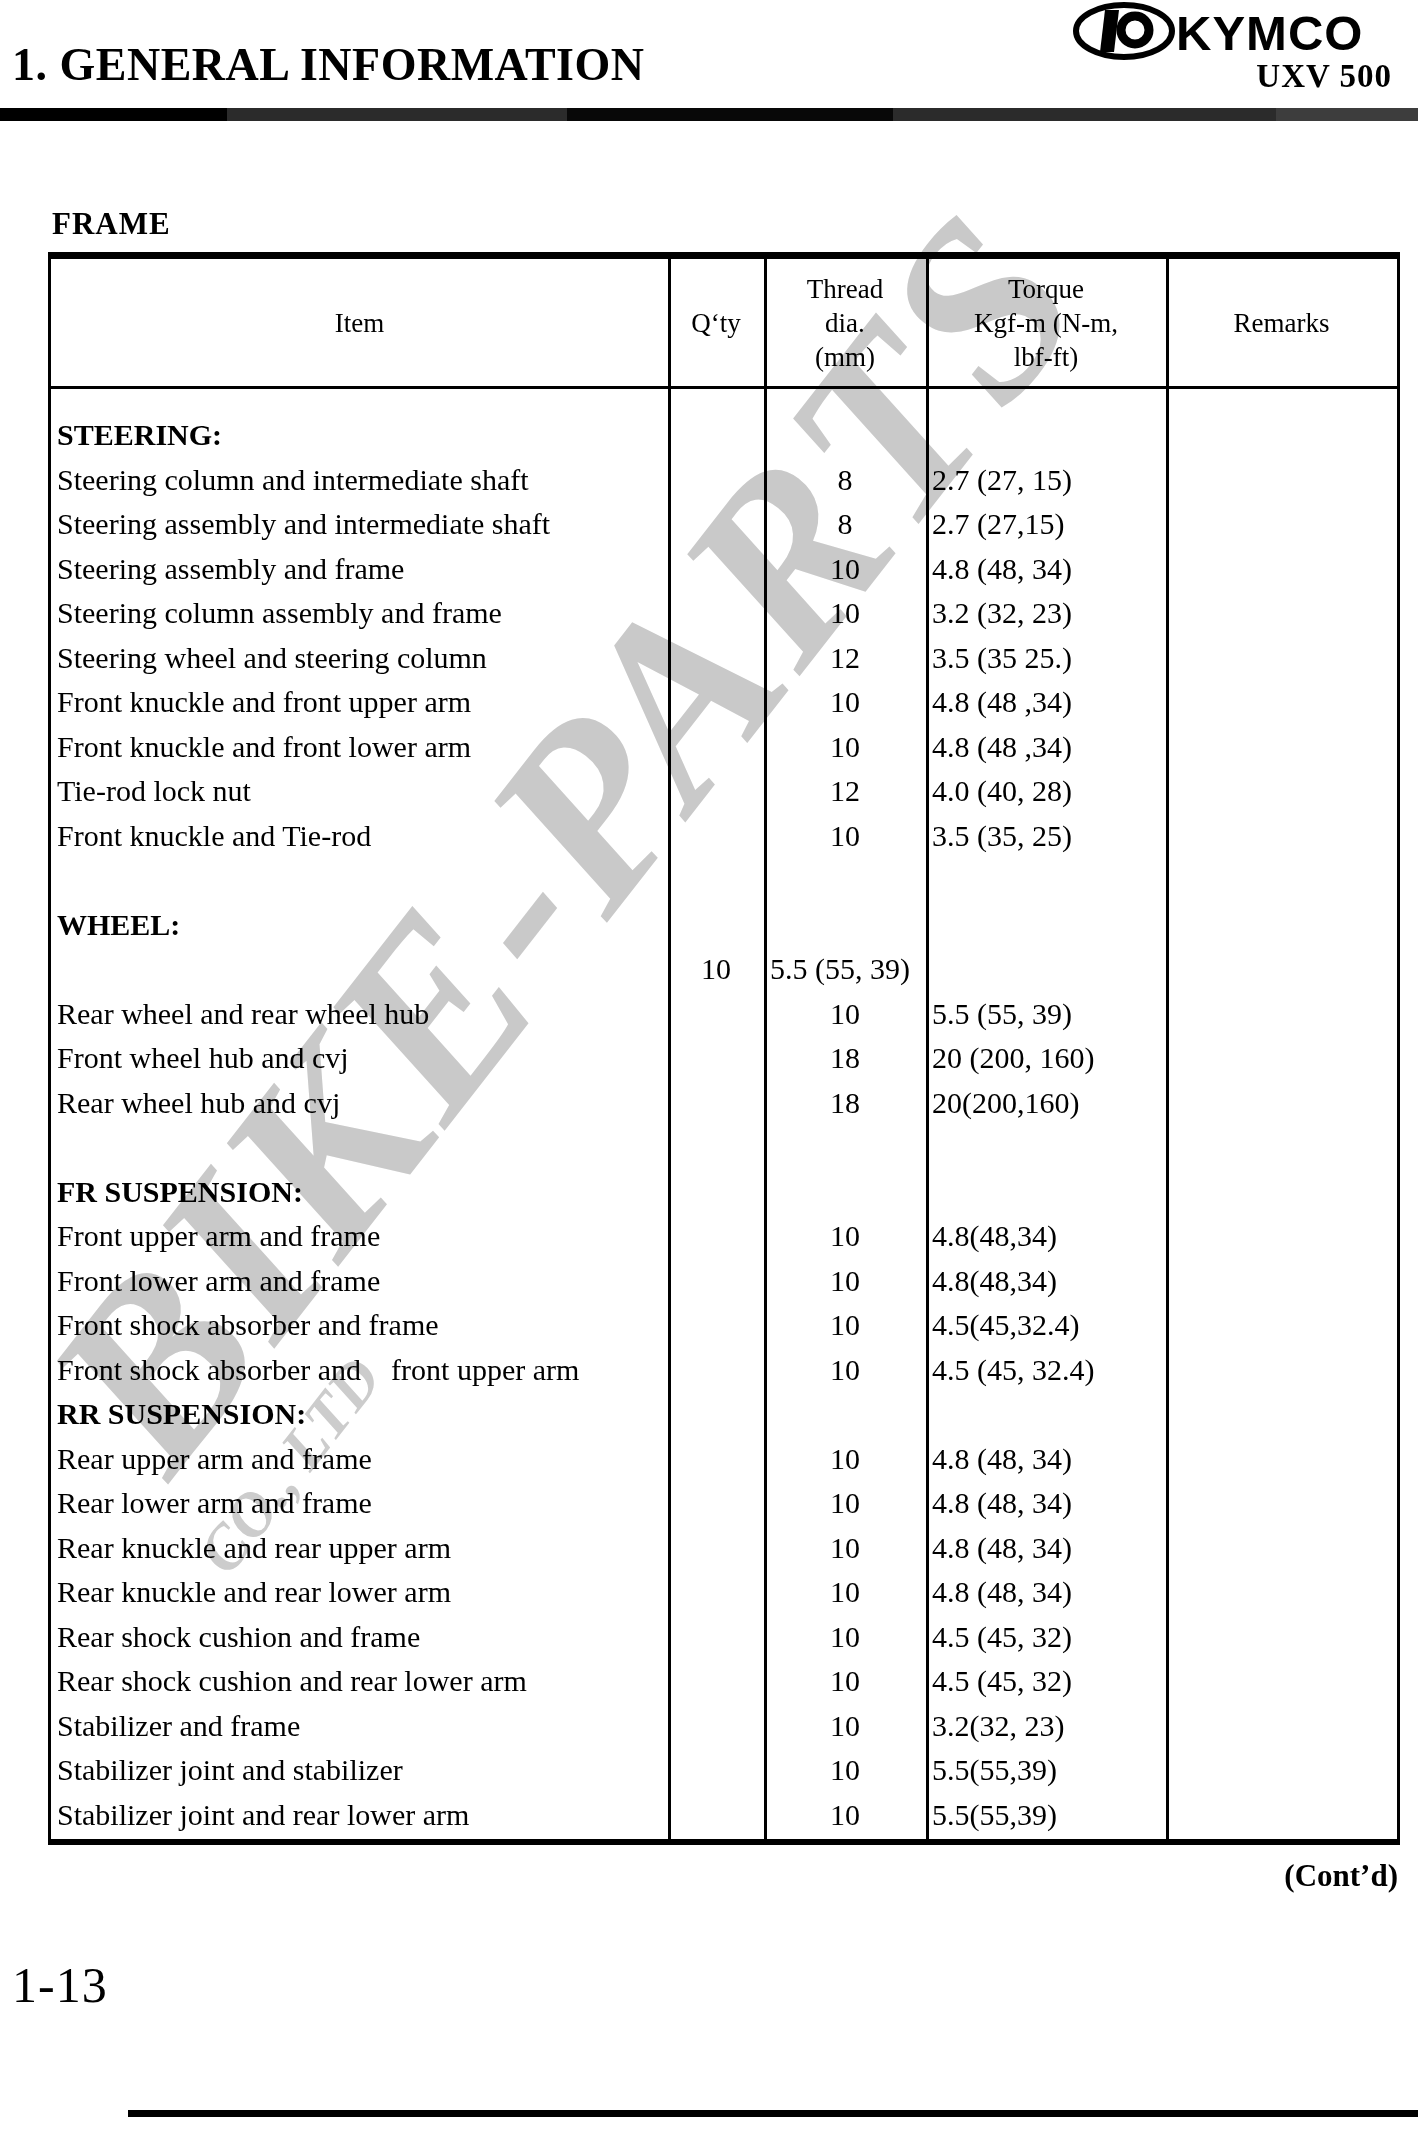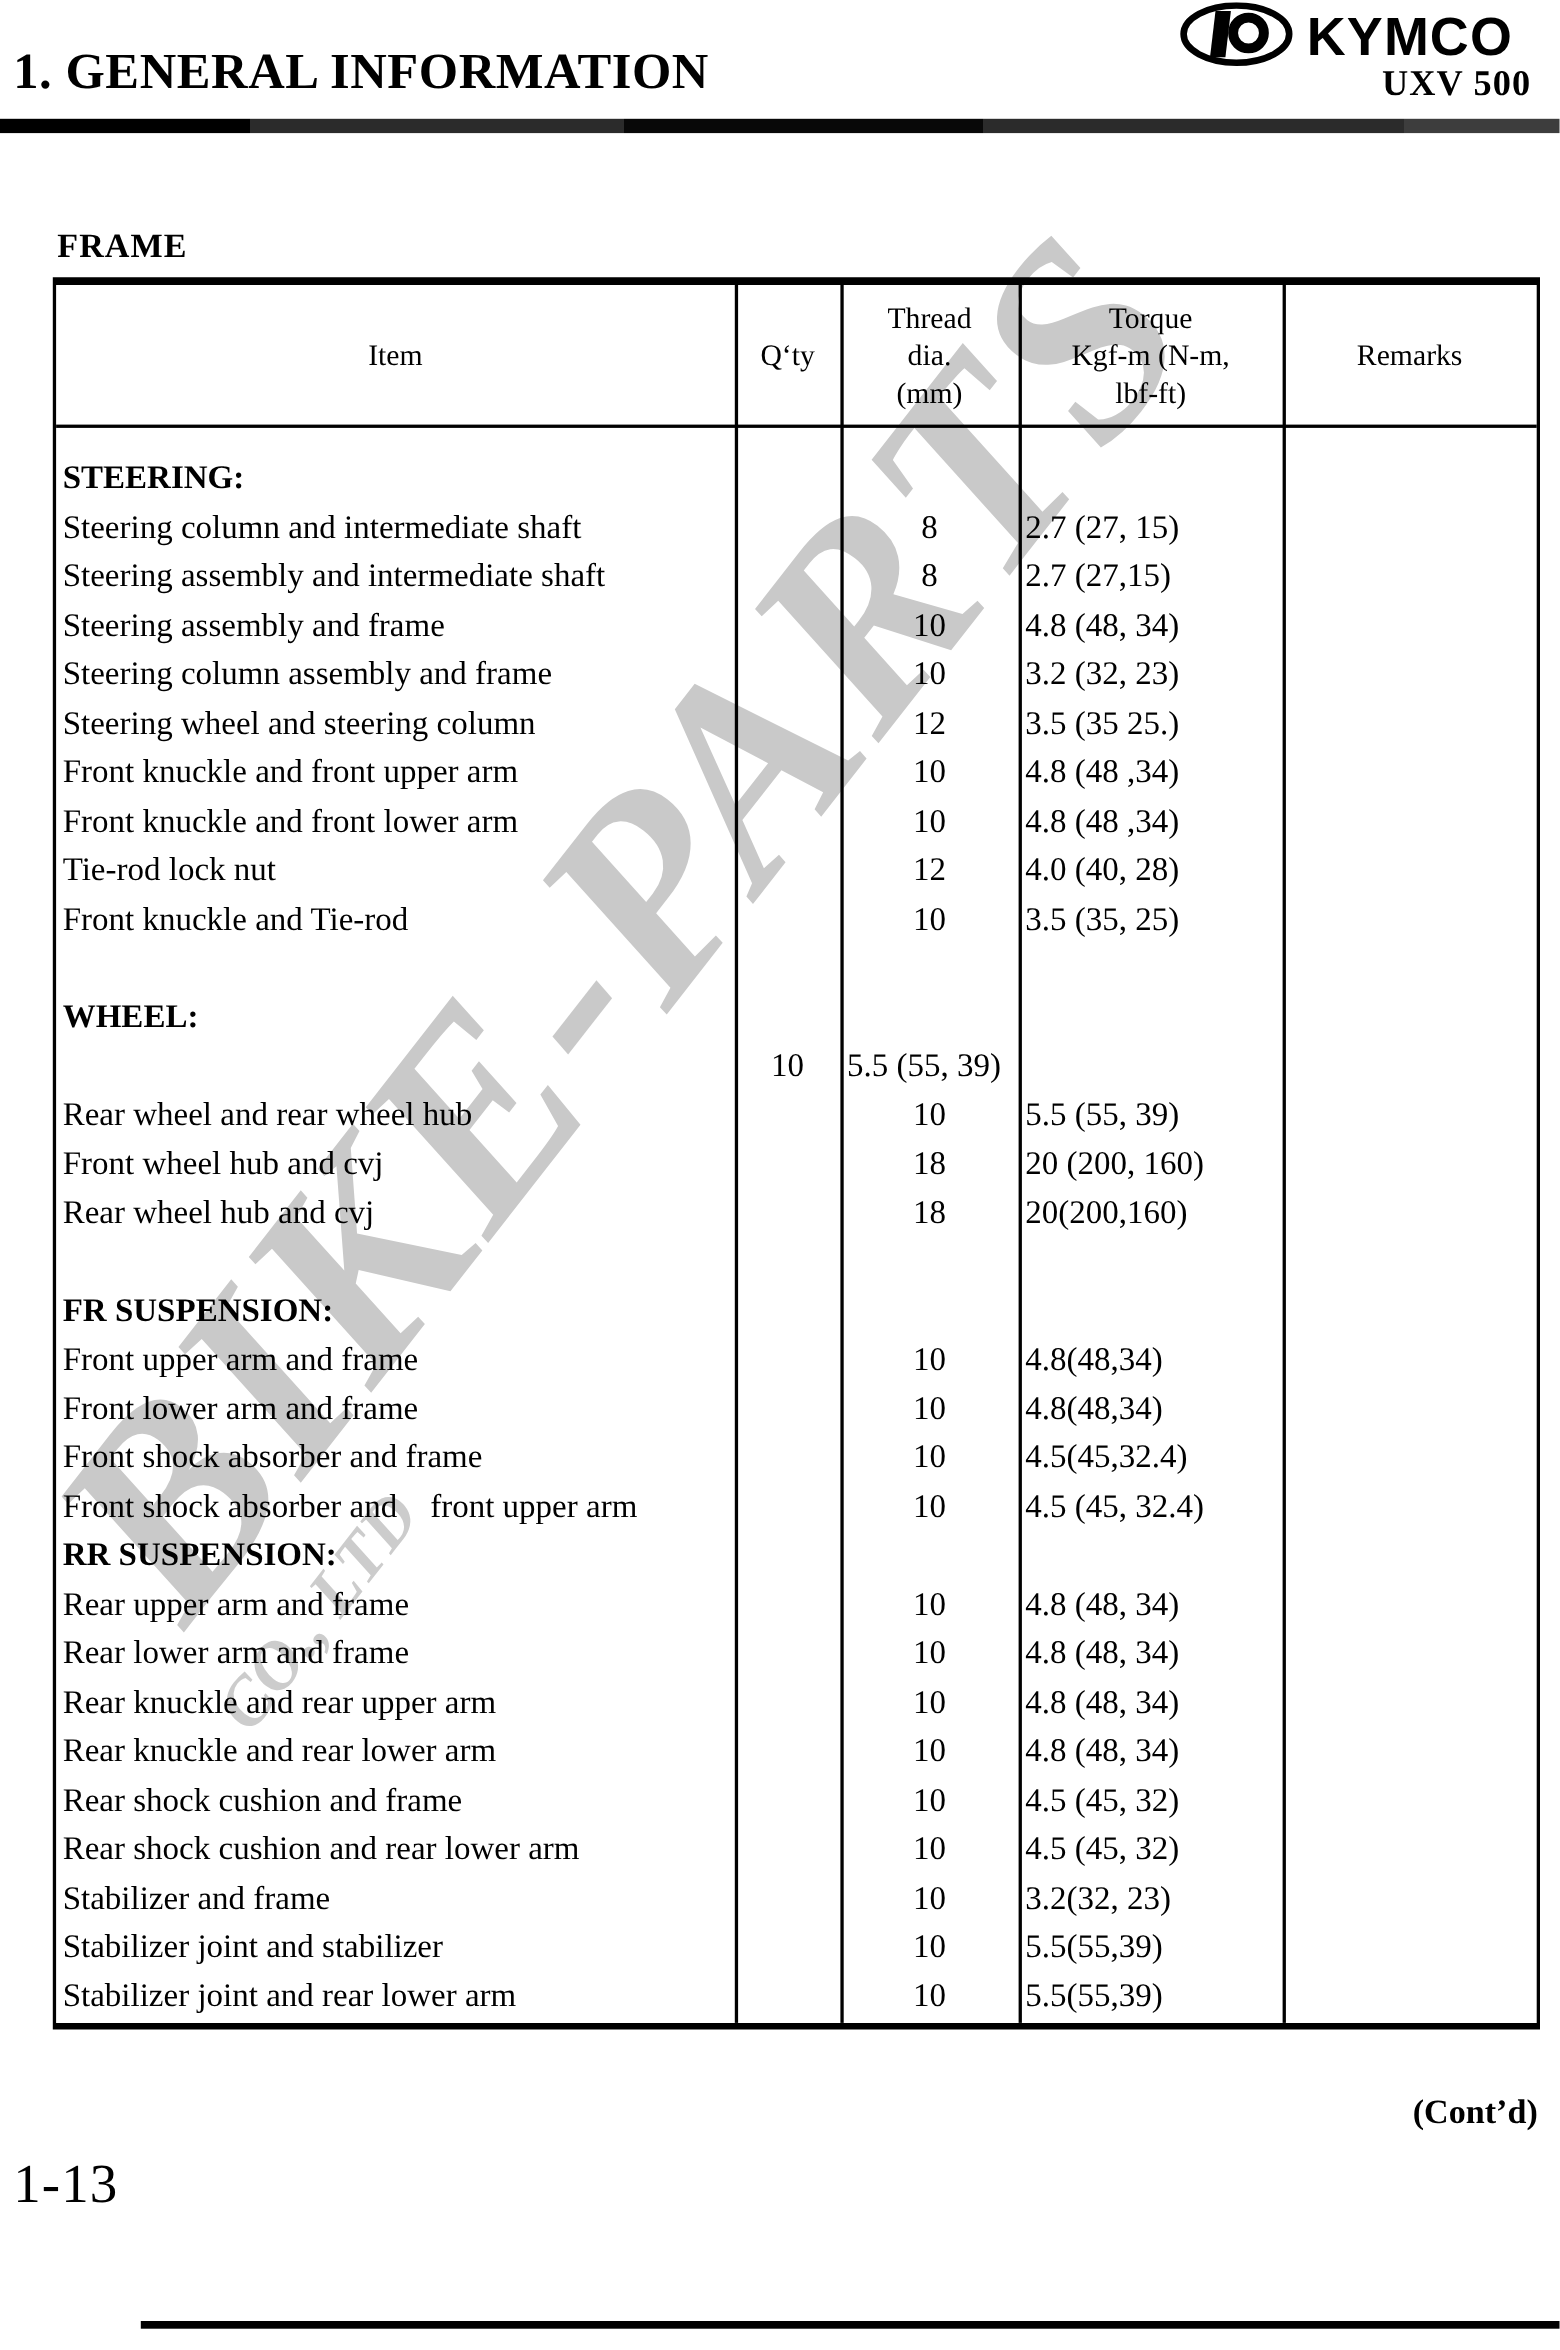--- a/index.html
+++ b/index.html
@@ -29,21 +29,21 @@
   .chapter-title {
     position:absolute; left:12px; top:38px; z-index:2;
     font-size:46px; font-weight:bold; letter-spacing:0.5px; white-space:nowrap;
   }
   .header-bar {
     position:absolute; left:0; top:108px; width:1418px; height:13px; z-index:2;
     background:linear-gradient(90deg,#000 0 16%,#2b2b2b 16% 40%,#080808 40% 63%,#2b2b2b 63% 90%,#3d3d3d 90% 100%);
   }
   .logo {
     position:absolute; left:1072px; top:2px; z-index:2;
-    display:flex; align-items:center; gap:12px;
+    display:flex; align-items:center; gap:0;
   }
   .brand-text {
     font-family:"Liberation Sans","DejaVu Sans",sans-serif;
     font-size:49px; font-weight:bold; letter-spacing:1px; line-height:56px;
   }
   .model {
     position:absolute; right:26px; top:58px; z-index:2;
     font-size:33px; font-weight:bold; letter-spacing:1px;
   }
 
@@ -81,21 +81,21 @@
   .t-cell { font-size:30px; line-height:44.5px; overflow:hidden; }
   .cell-item   { padding-left:6px; white-space:pre; }
   .cell-qty    { text-align:center; }
   .cell-thread { text-align:center; }
   .cell-torque { padding-left:6px; white-space:pre; }
   .cell-remarks{ padding-left:6px; }
 
   
   .contd {
     position:absolute; right:20px; top:1858px; z-index:2;
-    font-size:31px; font-weight:bold;margin-top:44px;
+    font-size:31px; font-weight:bold;
   }
   .page-num {
     position:absolute; left:12px; top:1956px; z-index:2;
     font-size:50px; font-weight:normal; letter-spacing:1px;
   }
   .footer-line {
     position:absolute; left:128px; right:0; top:2110px; height:7px;
     background:#000; z-index:2;
   }
 </style>

